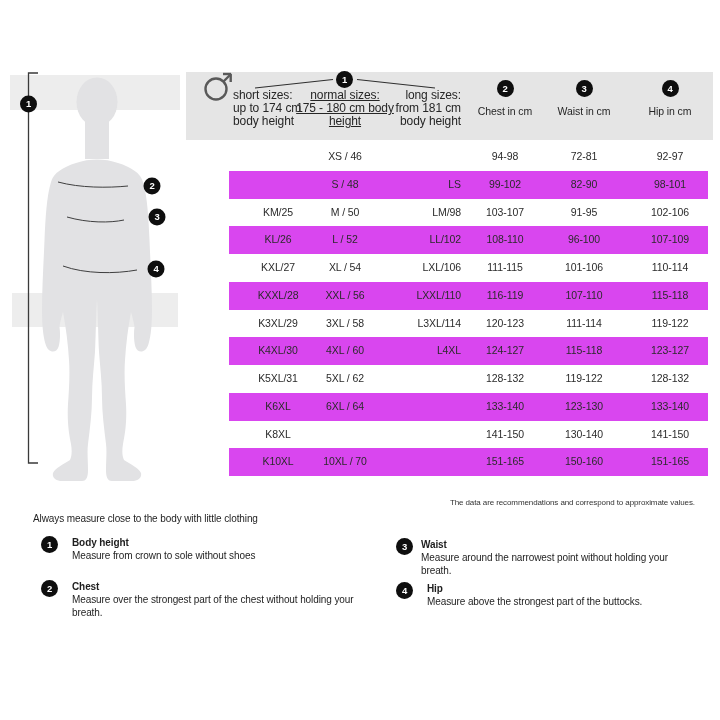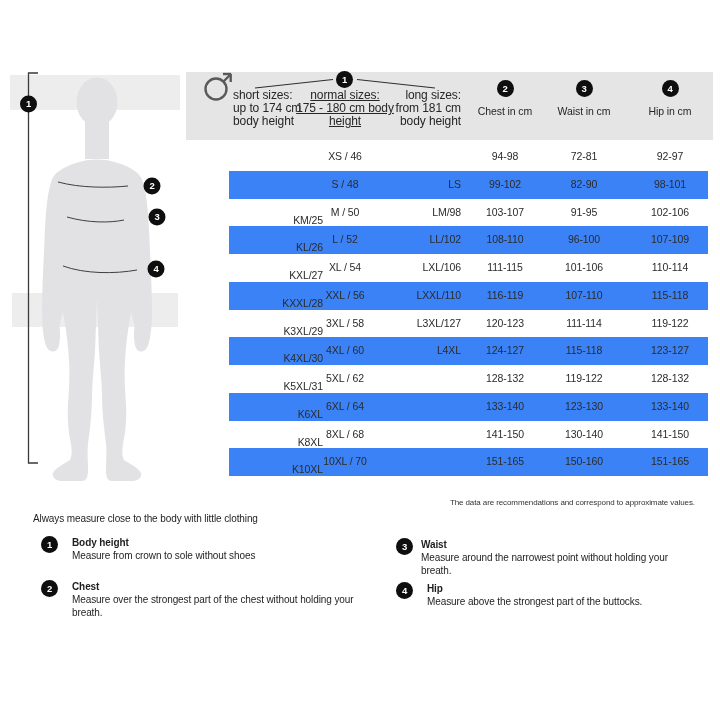--- a/index.html
+++ b/index.html
@@ -23,23 +23,23 @@
   .szcol.s1{left:47px;width:110px;text-align:left;}
   .szcol.s2{left:99px;width:120px;text-align:center;text-decoration:underline;}
   .szcol.s3{left:175px;width:100px;text-align:right;}
   .measure{position:absolute;top:8px;width:100px;text-align:center;}
   .measure .badge{margin:0 auto;}
   .measure .mlabel{margin-top:8px;font-size:10.5px;color:#262626;}
 
   
   .tbl{position:absolute;left:229px;top:143px;width:479px;}
   .trow{position:relative;height:27.75px;font-size:10.5px;line-height:27.75px;color:#2b2b2b;}
-  .trow.alt{background:#3b82f6;}
+  .trow.alt{background:#d946ef;}
   .cell{position:absolute;top:0;display:block;white-space:nowrap;}
-  .cell.c1{left:4px;width:90px;text-align:right;margin-top:8px;}
+  .cell.c1{left:4px;width:90px;text-align:center;}
   .cell.c2{left:56px;width:120px;text-align:center;}
   .cell.c3{left:122px;width:110px;text-align:right;}
   .cell.c4{left:216px;width:120px;text-align:center;}
   .cell.c5{left:295px;width:120px;text-align:center;}
   .cell.c6{left:381px;width:120px;text-align:center;}
 
   
   .footnote{position:absolute;right:25px;top:498px;font-size:8px;line-height:10.5px;
     text-align:right;color:#333;}
 
@@ -205,21 +205,21 @@
         <span class="cell c1">KXXL/28</span>
         <span class="cell c2">XXL / 56</span>
         <span class="cell c3">LXXL/110</span>
         <span class="cell c4">116-119</span>
         <span class="cell c5">107-110</span>
         <span class="cell c6">115-118</span>
       </div>
       <div class="trow">
         <span class="cell c1">K3XL/29</span>
         <span class="cell c2">3XL / 58</span>
-        <span class="cell c3">L3XL/127</span>
+        <span class="cell c3">L3XL/114</span>
         <span class="cell c4">120-123</span>
         <span class="cell c5">111-114</span>
         <span class="cell c6">119-122</span>
       </div>
       <div class="trow alt">
         <span class="cell c1">K4XL/30</span>
         <span class="cell c2">4XL / 60</span>
         <span class="cell c3">L4XL</span>
         <span class="cell c4">124-127</span>
         <span class="cell c5">115-118</span>
@@ -236,21 +236,20 @@
       <div class="trow alt">
         <span class="cell c1">K6XL</span>
         <span class="cell c2">6XL / 64</span>
         <span class="cell c3"></span>
         <span class="cell c4">133-140</span>
         <span class="cell c5">123-130</span>
         <span class="cell c6">133-140</span>
       </div>
       <div class="trow">
         <span class="cell c1">K8XL</span>
-        <span class="cell c2">8XL / 68</span>
         <span class="cell c3"></span>
         <span class="cell c4">141-150</span>
         <span class="cell c5">130-140</span>
         <span class="cell c6">141-150</span>
       </div>
       <div class="trow alt">
         <span class="cell c1">K10XL</span>
         <span class="cell c2">10XL / 70</span>
         <span class="cell c3"></span>
         <span class="cell c4">151-165</span>

